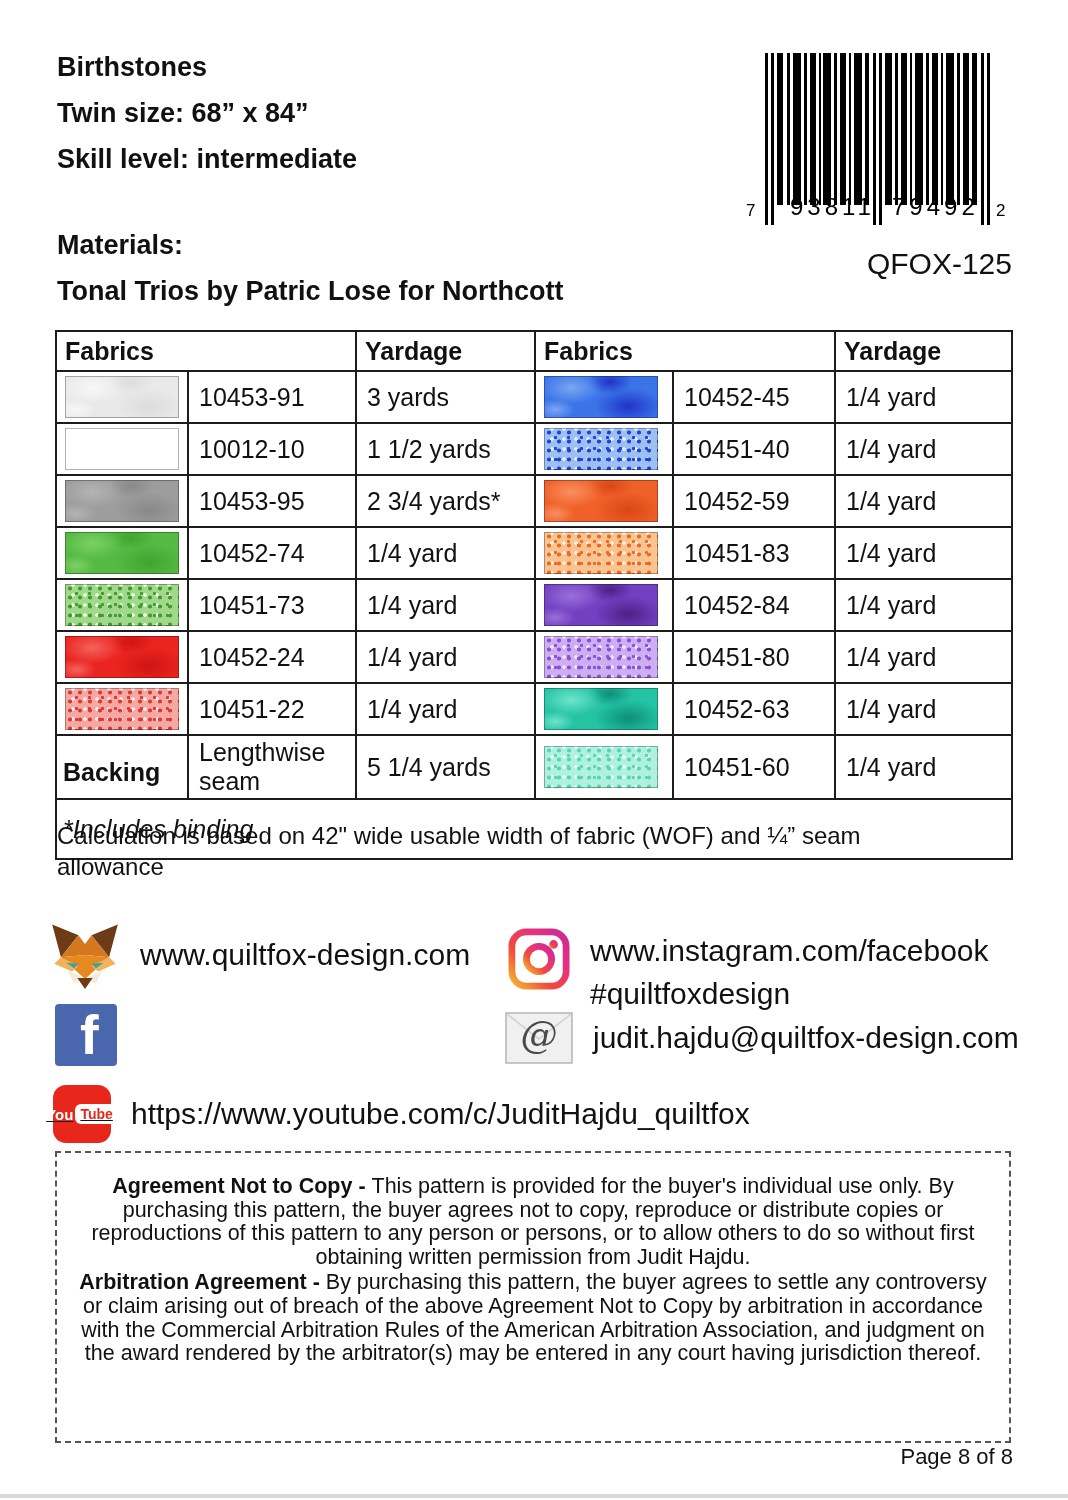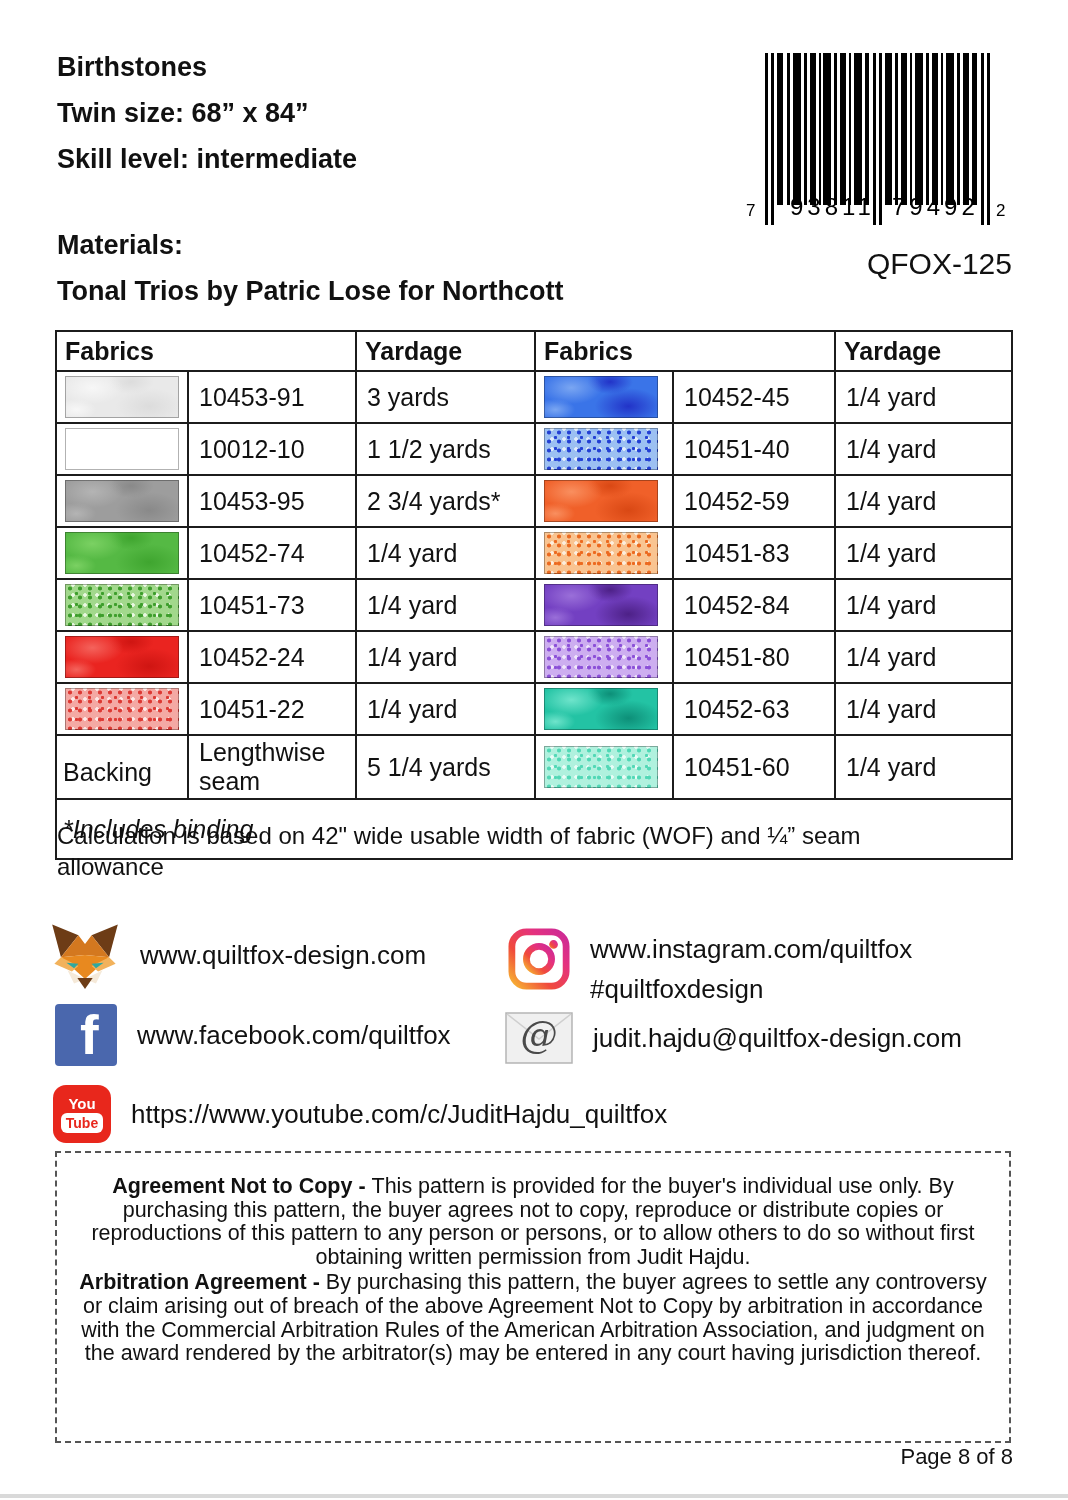--- a/index.html
+++ b/index.html
@@ -23,21 +23,21 @@
 
   
   .materials-label{position:absolute;left:57px;top:230px;font-size:27px;font-weight:bold;}
   .materials-collection{position:absolute;left:57px;top:276px;font-size:27px;font-weight:bold;}
 
   
   table.mat{position:absolute;left:55px;top:330px;width:958px;border-collapse:collapse;table-layout:fixed;}
   table.mat th,table.mat td{border:2px solid #1c1c1c;}
   table.mat th{font-size:25px;text-align:left;padding:3px 8px;height:32px;font-weight:bold;}
   td.sw-cell{padding:3px 8px;}
-  td.sw-cell.txt{font-size:25px;padding:12px 4px 2px 6px;}
+  td.sw-cell.txt{font-size:25px;padding:12px 4px 2px 6px;font-weight:bold;}
   td.code-cell,td.yard-cell{font-size:25px;padding:2px 12px 2px 10px;height:46px;}
   .sw{width:114px;height:42px;outline:1px solid rgba(0,0,0,.30);outline-offset:-1px;}
   .sw.plain{background:var(--c1);}
   .sw.texture{background:
      radial-gradient(42px 22px at 24% 28%, var(--c3), transparent 74%),
      radial-gradient(48px 26px at 74% 72%, var(--c2), transparent 70%),
      radial-gradient(30px 16px at 58% 14%, var(--c2), transparent 76%),
      radial-gradient(26px 14px at 10% 80%, var(--c3), transparent 76%),
      var(--c1);}
   .sw.dots{background-color:var(--c1);
@@ -47,31 +47,31 @@
        radial-gradient(circle, var(--c3) 1.5px, transparent 2.1px);
      background-size:10px 9px,13px 11px,12px 10px;
      background-position:0 0,5px 4px,2px 6px;}
   tr.footnote-row td{font-size:25px;font-style:italic;padding:14px 6px;height:30px;}
 
   
   .calc-note{position:absolute;left:57px;top:820px;width:880px;font-size:24px;line-height:31px;}
 
   
   .social-row{position:absolute;display:flex;align-items:center;gap:20px;}
-  .social-row .txt22{font-size:26px;white-space:nowrap;}
+  .social-row .txt22{font-size:30px;white-space:nowrap;}
   #row-web{left:50px;top:920px;}
   #row-fb{left:55px;top:1004px;}
   #row-yt{left:53px;top:1085px;}
   #row-ig{left:508px;top:928px;align-items:flex-start;}
   #row-mail{left:505px;top:1012px;}
   .ig-lines{display:flex;flex-direction:column;gap:9px;padding-top:6px;}
   .fb-icon{position:relative;width:62px;height:62px;background:#4a67ad;border-radius:4px;}
   .fb-icon span{position:absolute;left:25px;top:0px;color:#fff;font-weight:bold;font-size:56px;line-height:62px;}
-  .yt-icon{width:58px;height:58px;background:#e8271c;border-radius:13px;display:flex;flex-direction:column;
-           align-items:center;justify-content:center;gap:2px;}
+  .yt-icon{width:58px;height:58px;background:#e8271c;border-radius:13px;display:flex;flex-direction:row;
+           align-items:center;justify-content:center;gap:2px;text-decoration:underline;}
   .yt-you{color:#fff;font-weight:bold;font-size:15px;line-height:15px;}
   .yt-pill{background:#fff;border-radius:6px;padding:1px 5px;}
   .yt-tube{color:#e8271c;font-weight:bold;font-size:14px;line-height:16px;}
   .mail-icon{position:relative;width:68px;height:52px;}
   .mail-at{position:absolute;left:0;right:0;top:1px;text-align:center;
            font-family:"DejaVu Serif",serif;font-style:italic;font-size:37px;color:#4a4a4a;}
 
   
   .legal-box{position:absolute;left:55px;top:1151px;width:956px;height:292px;box-sizing:border-box;
              border:2px dashed #555;text-align:center;}
@@ -274,21 +274,20 @@
       <polygon points="15,39 26,40 22,44" fill="#2fa8a0"></polygon>
       <polygon points="49,39 38,40 42,44" fill="#2fa8a0"></polygon>
     </svg>
     <span class="txt22">www.quiltfox-design.com</span>
   </div>
 
   <div class="social-row" id="row-fb">
     <div class="fb-icon">
       <span>f</span>
     </div>
-    <span class="txt22">www.facebook.com/quiltfox</span>
   </div>
 
   <div class="social-row" id="row-yt">
     <div class="yt-icon">
       <span class="yt-you">You</span>
       <span class="yt-pill"><span class="yt-tube">Tube</span></span>
     </div>
     <span class="txt22">https://www.youtube.com/c/JuditHajdu_quiltfox</span>
   </div>
 
@@ -300,21 +299,21 @@
             <stop offset="0.35" stop-color="#f04a3c"></stop>
           <stop offset="0.7" stop-color="#e4317f"></stop>
             <stop offset="1" stop-color="#cb2a98"></stop>
         </linearGradient>
       </defs>
       <rect x="4" y="4" width="56" height="56" rx="15" fill="none" stroke="url(#ig)" stroke-width="7"></rect>
       <circle cx="32" cy="32" r="13" fill="none" stroke="url(#ig)" stroke-width="7"></circle>
       <circle cx="47" cy="17" r="4.5" fill="url(#ig)"></circle>
     </svg>
     <div class="ig-lines">
-      <span class="txt22">www.instagram.com/quiltfox</span>
+      <span class="txt22">www.instagram.com/facebook</span>
       <span class="txt22">#quiltfoxdesign</span>
     </div>
   </div>
 
   <div class="social-row" id="row-mail">
     <div class="mail-icon">
       <svg width="68" height="52" viewBox="0 0 68 52">
         <rect x="1" y="1" width="66" height="50" fill="#f0f0f0" stroke="#b5b5b5" stroke-width="1.5"></rect>
         <polyline points="2,2 34,27 66,2" fill="none" stroke="#cfcfcf" stroke-width="1.5"></polyline>
       </svg>

